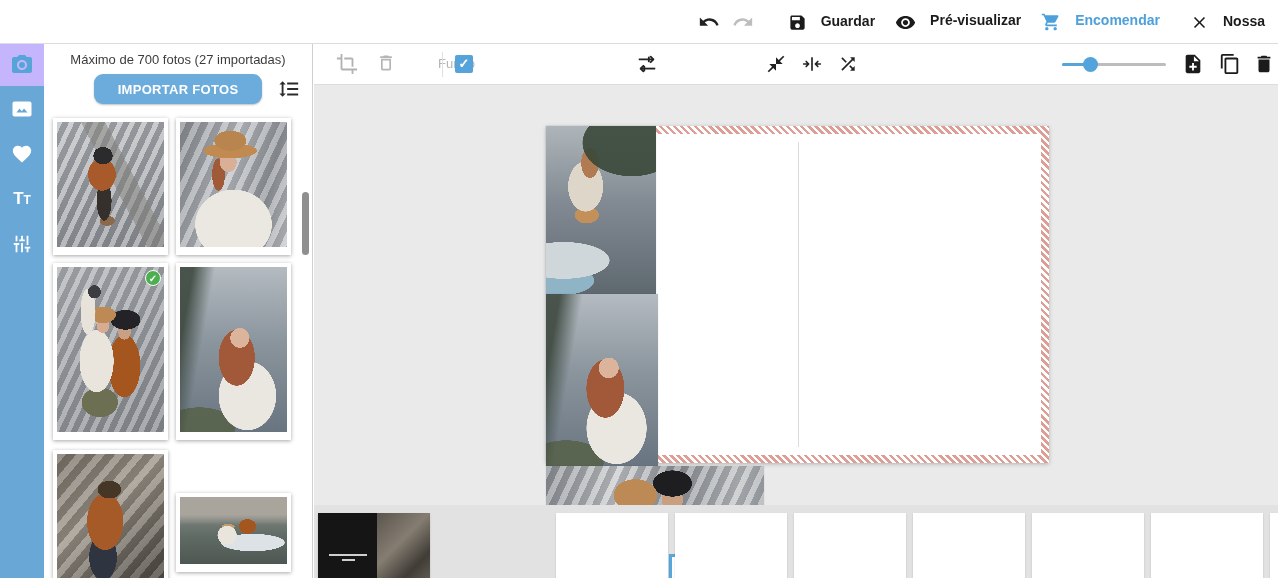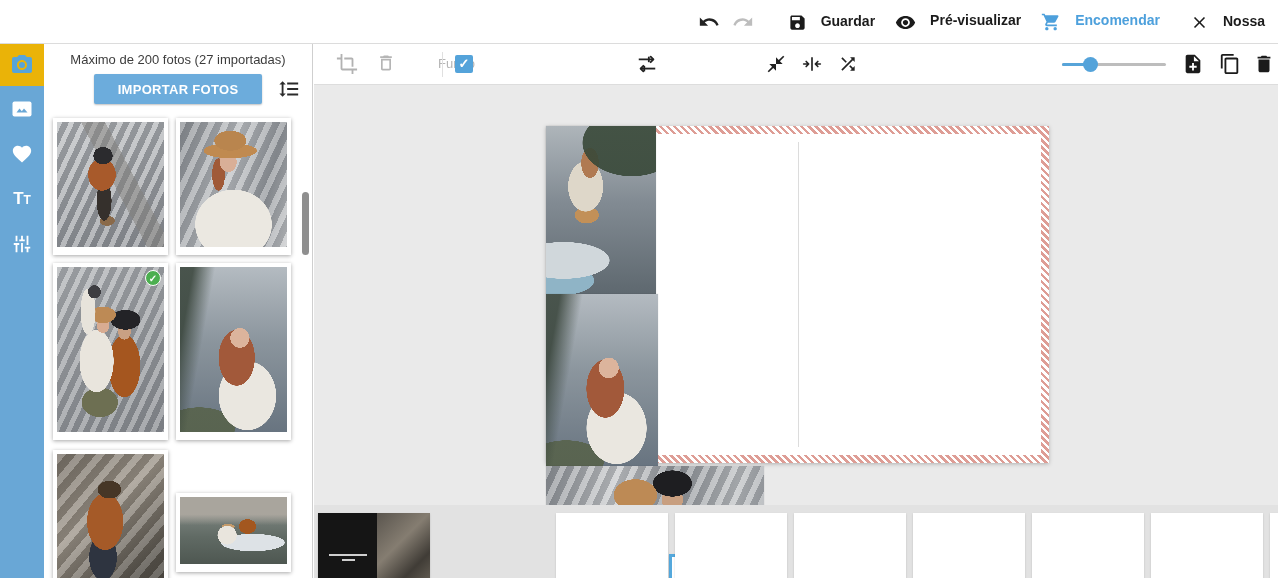--- a/index.html
+++ b/index.html
@@ -22,33 +22,33 @@
   .logo { position:absolute; left:472px; top:6px; font-size:27px; font-weight:600; color:#5c9cd6;
           letter-spacing:0.5px; }
   .tb-right { position:absolute; right:13px; top:0; height:44px; display:flex; align-items:center; gap:20px; }
   .tb-action { display:flex; align-items:flex-start; gap:14px; font-size:14px; font-weight:700; color:#1b1b1b; }
   .tb-action.blue { color:#4da0dc; }
   .undo-btn { margin-right:-8px; }
   .guardar-btn { margin-left:14px; }
   .fechar-btn { margin-left:10px; }
 
   
-  .rail { position:absolute; left:0; top:44px; width:44px; bottom:0; background:#eab308; z-index:20; }
+  .rail { position:absolute; left:0; top:44px; width:44px; bottom:0; background:#c4b5fd; z-index:20; }
   .rail-btn { width:44px; height:42px; display:flex; align-items:center; justify-content:center; }
   .rail-blue { position:absolute; left:0; top:42px; width:44px; bottom:0; background:#69a7d6; }
   .rail-blue .rail-btn { height:45px; }
   .tt { color:#fff; font-weight:700; font-size:17px; line-height:1; }
   .tt span { font-size:12px; }
 
   
   .panel { position:absolute; left:44px; top:44px; width:269px; bottom:0; background:#fff;
            border-right:1px solid #cfcfcf; overflow:hidden; z-index:10; }
   .panel-head { position:absolute; left:0; top:8px; width:100%; text-align:center; font-size:13px; color:#3c3c3c; }
   .import-btn { position:absolute; left:50px; top:30px; width:168px; height:30px; background:#6cacdc;
-                color:#fff; font-size:13px; font-weight:700; letter-spacing:.3px; border-radius:2px;
+                color:#fff; font-size:13px; font-weight:700; letter-spacing:.3px; border-radius:9px;
                 box-shadow:0 1px 2px rgba(0,0,0,.25); }
   .sort-btn { position:absolute; left:234px; top:34px; }
   .grid { position:absolute; inset:0; }
   .card { position:absolute; width:115px; background:#fff; box-shadow:0 1px 4px rgba(0,0,0,.35); }
   .card .ph { position:absolute; left:4px; right:4px; top:4px; bottom:8px; }
   .c1 { left:9px;  top:74px;  height:137px; }
   .c2 { left:132px; top:74px;  height:137px; }
   .c3 { left:9px;  top:219px; height:177px; }
   .c4 { left:132px; top:219px; height:177px; }
   .c5 { left:9px;  top:406px; height:190px; }
@@ -249,21 +249,21 @@
     </button>
     <button class="rail-btn">
       <svg width="22" height="22" viewBox="0 0 24 24" style="transform:rotate(90deg)">
           <path fill="#fff" d="M3 17v2h6v-2H3zM3 5v2h10V5H3zm10 16v-2h8v-2h-8v-2h-2v6h2zM7 9v2H3v2h4v2h2V9H7zm14 4v-2H11v2h10zm-6-4h2V7h4V5h-4V3h-2v6z"></path>
         </svg>
     </button>
   </div>
 </nav>
 
 <aside class="panel">
-  <div class="panel-head">Máximo de 200 fotos (27 importadas)</div>
+  <div class="panel-head">Máximo de 700 fotos (27 importadas)</div>
   <button class="import-btn">IMPORTAR FOTOS</button>
   <button class="sort-btn">
     <svg width="22" height="22" viewBox="0 0 24 24">
         <path fill="#2b2b2b" d="M6 7h2.5L5 3.5 1.5 7H4v10H1.5L5 20.5 8.5 17H6V7zm4-2v2h12V5H10zm0 14h12v-2H10v2zm0-6h12v-2H10v2z"></path>
       </svg>
   </button>
   <div class="grid">
       <div class="card c1">
         <div class="ph ph-marble-man"></div>
       </div>

